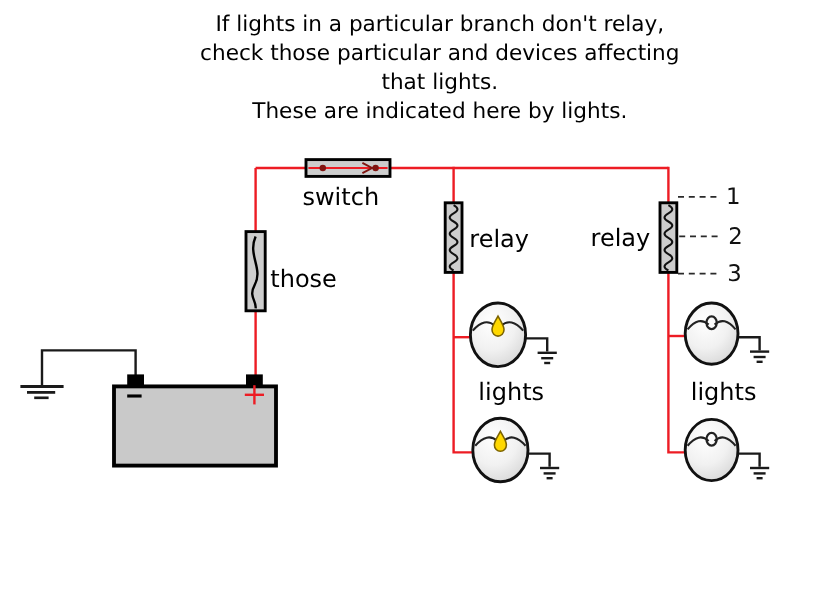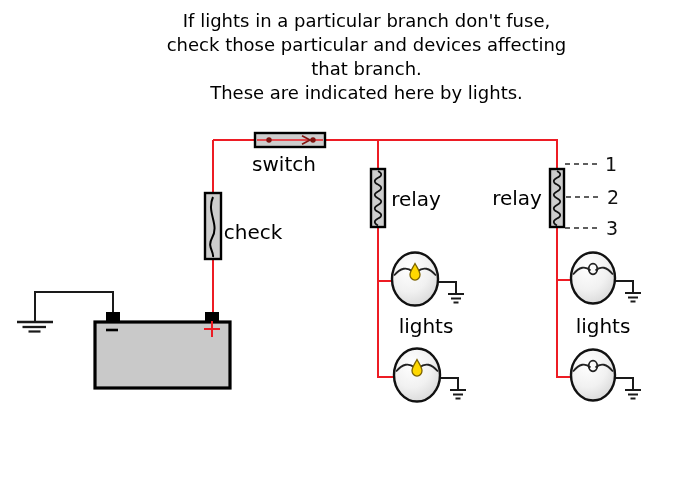--- a/index.html
+++ b/index.html
@@ -28,23 +28,23 @@
   .comp{fill:var(--component-fill,#cdcdcd);stroke:#000;stroke-width:2.4;}
   .coil{stroke:#111;stroke-width:1.7;fill:none;}
   .dash{stroke:#2a2a2a;stroke-width:1.5;fill:none;stroke-dasharray:5 4;}
 </style>
 </head>
 <body>
 
 <div class="canvas">
 
   <div class="title">
-    <div>If lights in a particular branch don't fuse,</div>
+    <div>If lights in a particular branch don't relay,</div>
     <div>check those particular and devices affecting</div>
-    <div>that branch.</div>
+    <div>that lights.</div>
     <div>These are indicated here by lights.</div>
   </div>
 
   <svg width="700" height="495" viewBox="0 0 700 495">
     <defs>
       <radialGradient id="bulbGrad" cx="38%" cy="30%" r="80%">
         <stop offset="0%" stop-color="#ffffff"></stop>
         <stop offset="55%" stop-color="#f1f1f1"></stop>
         <stop offset="100%" stop-color="#d5d5d5"></stop>
       </radialGradient>
@@ -139,21 +139,21 @@
       <use href="#bulb-unlit" x="593" y="278"></use>
     </g>
     <g>
       <path class="blackwire" d="M614,378 H633 V389"></path>
       <use href="#gnd" x="633" y="390"></use>
       <use href="#bulb-unlit" x="593" y="375"></use>
     </g>
   </svg>
 
   <div class="label" style="left:284px;top:164px;">switch</div>
-  <div class="label" style="left:253px;top:232px;">check</div>
+  <div class="label" style="left:253px;top:232px;">those</div>
   <div class="label" style="left:416px;top:199px;">relay</div>
   <div class="label" style="left:517px;top:198px;">relay</div>
   <div class="label" style="left:426px;top:326px;">lights</div>
   <div class="label" style="left:603px;top:326px;">lights</div>
 
   <div class="num" style="left:611px;top:164px;">1</div>
   <div class="num" style="left:613px;top:197px;">2</div>
   <div class="num" style="left:612px;top:228px;">3</div>
 
 </div>

